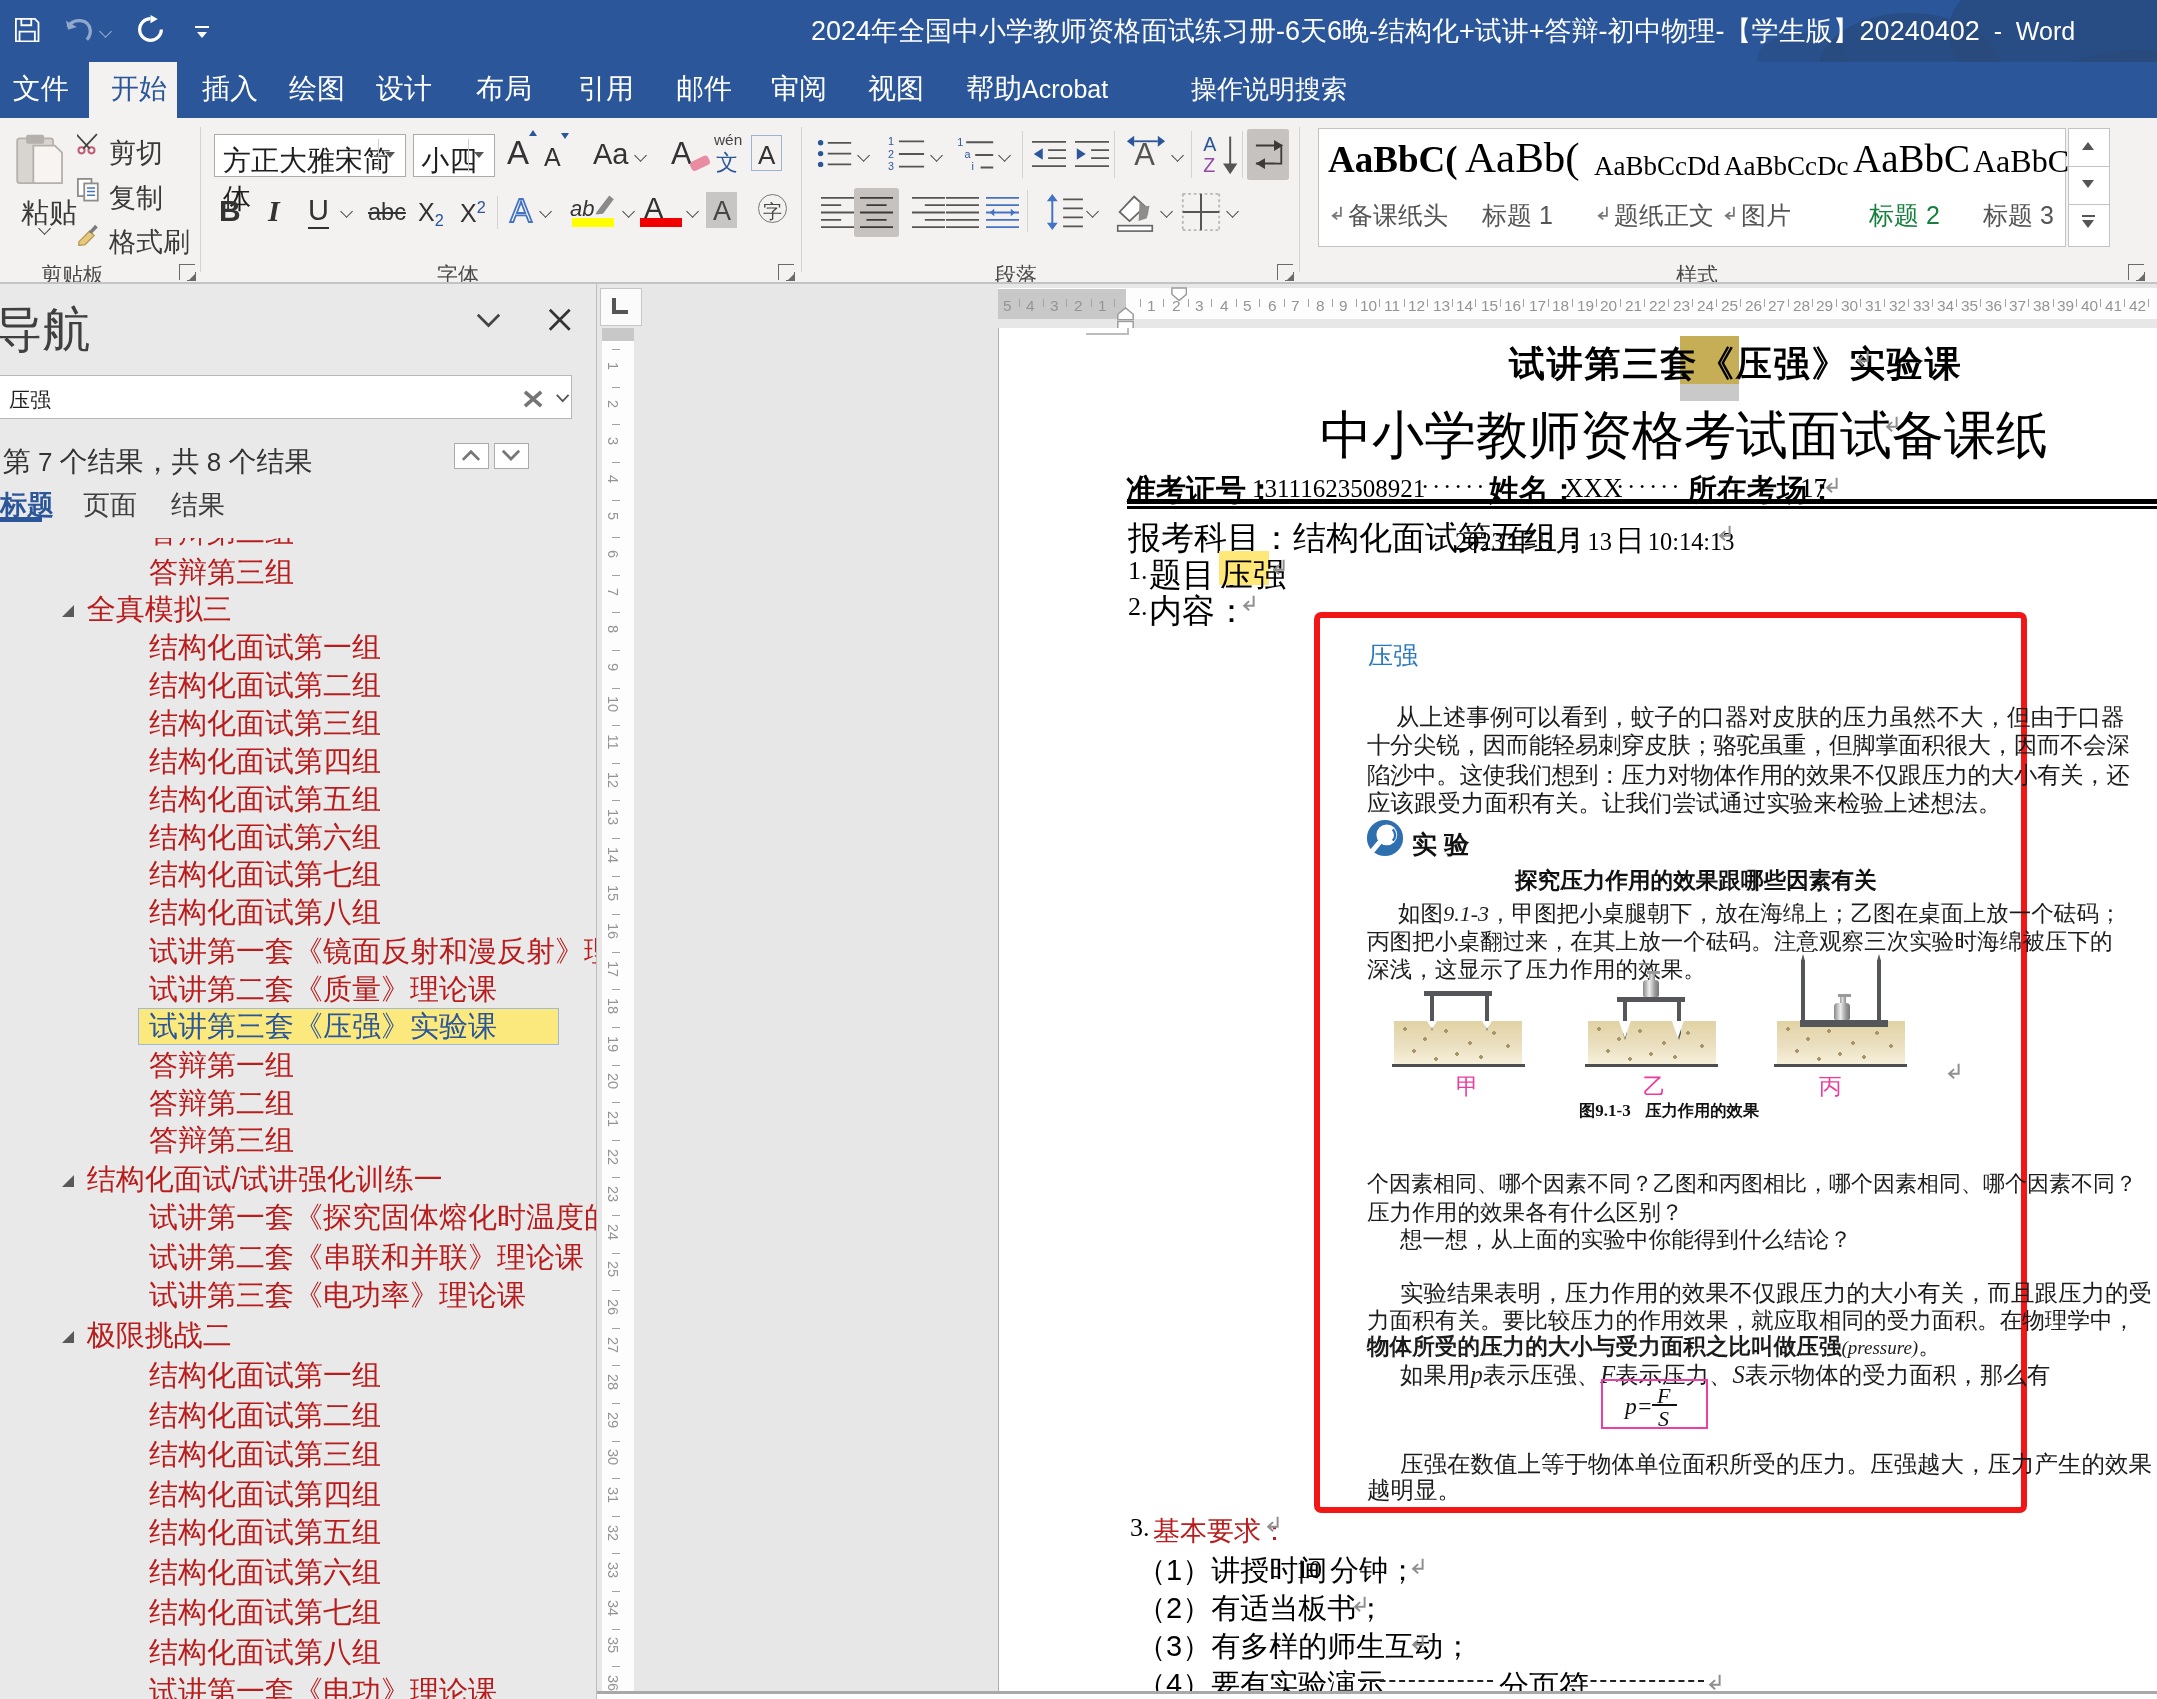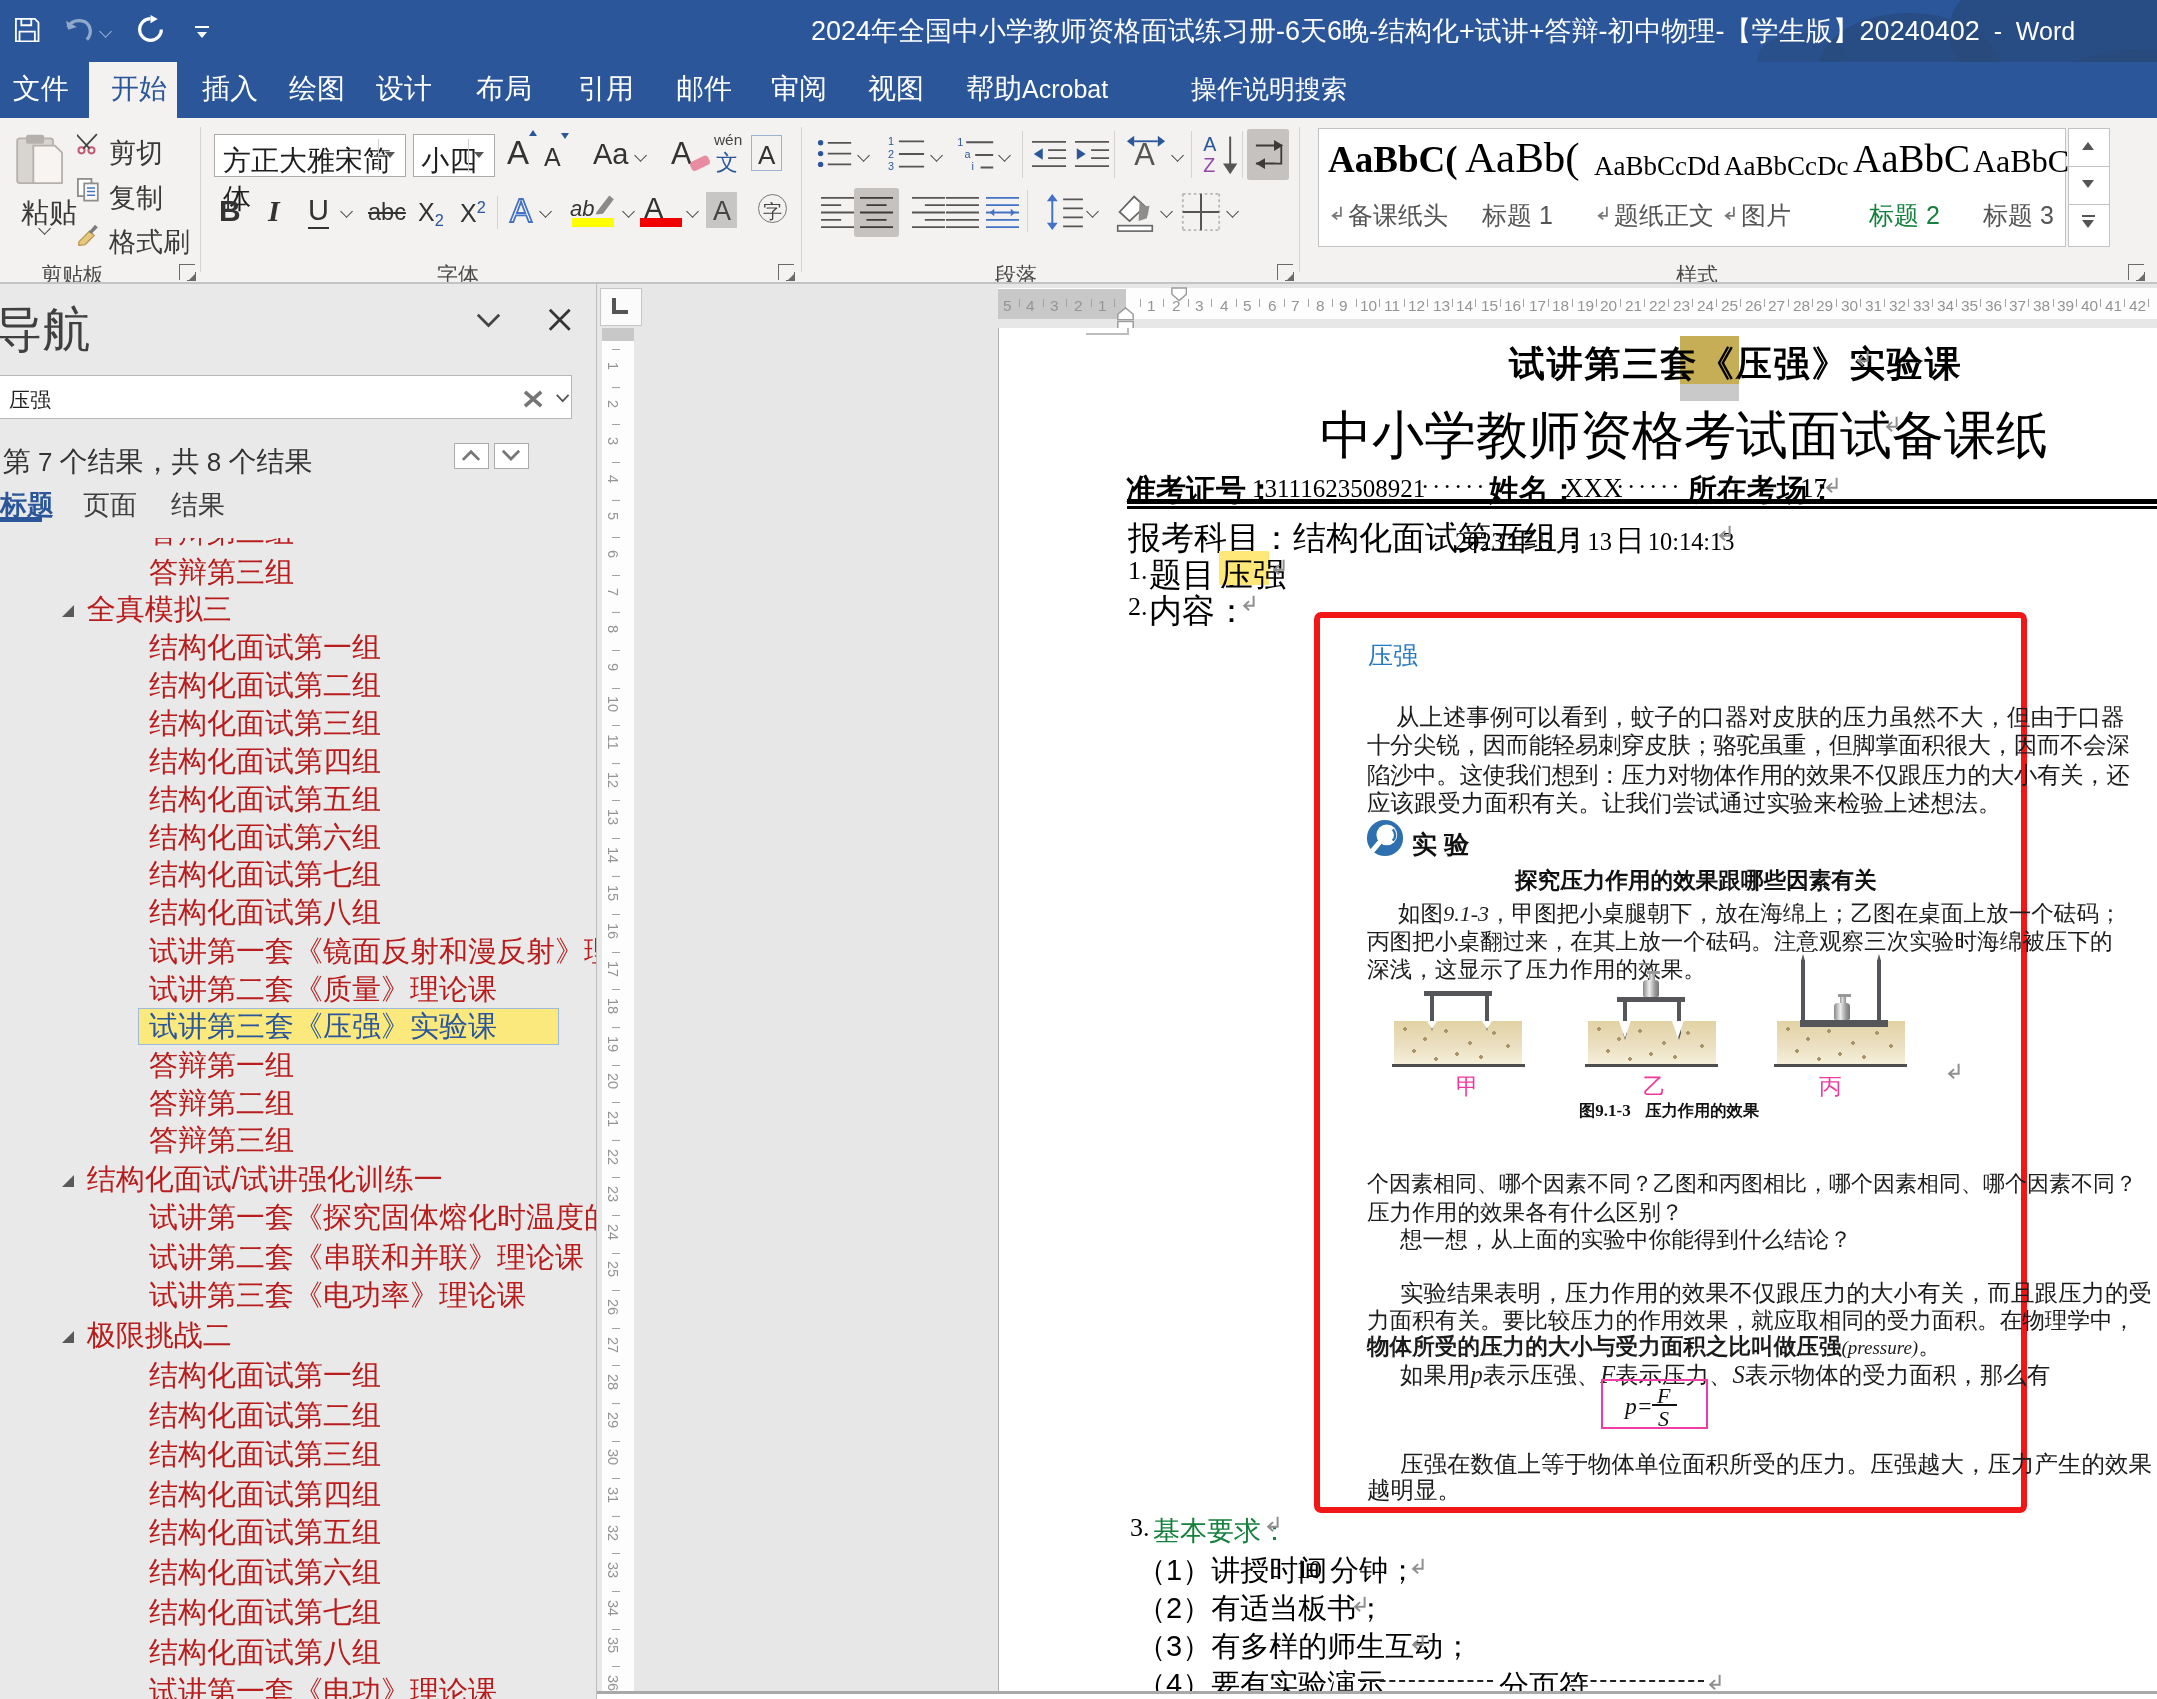--- a/index.html
+++ b/index.html
@@ -677,21 +677,21 @@
       <div class="zl" style="left:368px;top:1003px;font-size:22.6px"><b>物体所受的压力的大小与受力面积之比叫做压强</b><i style="font-size:19px">(pressure)</i>。</div>
       <div class="zl" style="left:401px;top:1031px">如果用<i>p</i>表示压强、<i>F</i>表示压力、<i>S</i>表示物体的受力面积，那么有</div>
       <div class="ab" style="left:602px;top:1051px;width:103px;height:46px;border:2.3px solid #ef3da6"></div>
       <div class="ab ser" style="left:626px;top:1065px;font-size:23.5px;font-style:italic;color:#111">p=</div>
       <div class="ab ser" style="left:658px;top:1055px;font-size:22px;font-style:italic;color:#111">F</div>
       <div class="ab" style="left:653px;top:1076px;width:25px;height:2.3px;background:#111"></div>
       <div class="ab ser" style="left:659px;top:1078px;font-size:22px;font-style:italic;color:#111">S</div>
       <div class="zl" style="left:401px;top:1120px">压强在数值上等于物体单位面积所受的压力。压强越大，压力产生的效果</div>
       <div class="zl" style="left:368px;top:1146px">越明显。</div>
       <div class="ab ser" style="left:131px;top:1185px;font-size:26px;color:#000">3.</div>
-      <div class="ab cjk" style="left:154px;top:1185px;font-size:27px;color:#15803d">基本要求：</div>
+      <div class="ab cjk" style="left:154px;top:1185px;font-size:27px;color:#b91c1c">基本要求：</div>
       <svg class="pi" style="left:265px;top:1186px" viewBox="0 0 22 26" width="20" height="23.5">
           <use href="#pil"></use>
         </svg>
       <div class="ab cjk" style="left:138px;top:1223px;font-size:29px;color:#000">（1）讲授时间</div>
       <div class="ab ser" style="left:297px;top:1227px;font-size:26px;color:#000">10</div>
       <div class="ab cjk" style="left:331px;top:1223px;font-size:29px;color:#000">分钟；</div>
       <svg class="pi" style="left:410px;top:1228px" viewBox="0 0 22 26" width="20" height="23.5">
           <use href="#pil"></use>
         </svg>
       <div class="ab cjk" style="left:138px;top:1261px;font-size:29px;color:#000">（2）有适当板书；</div>

